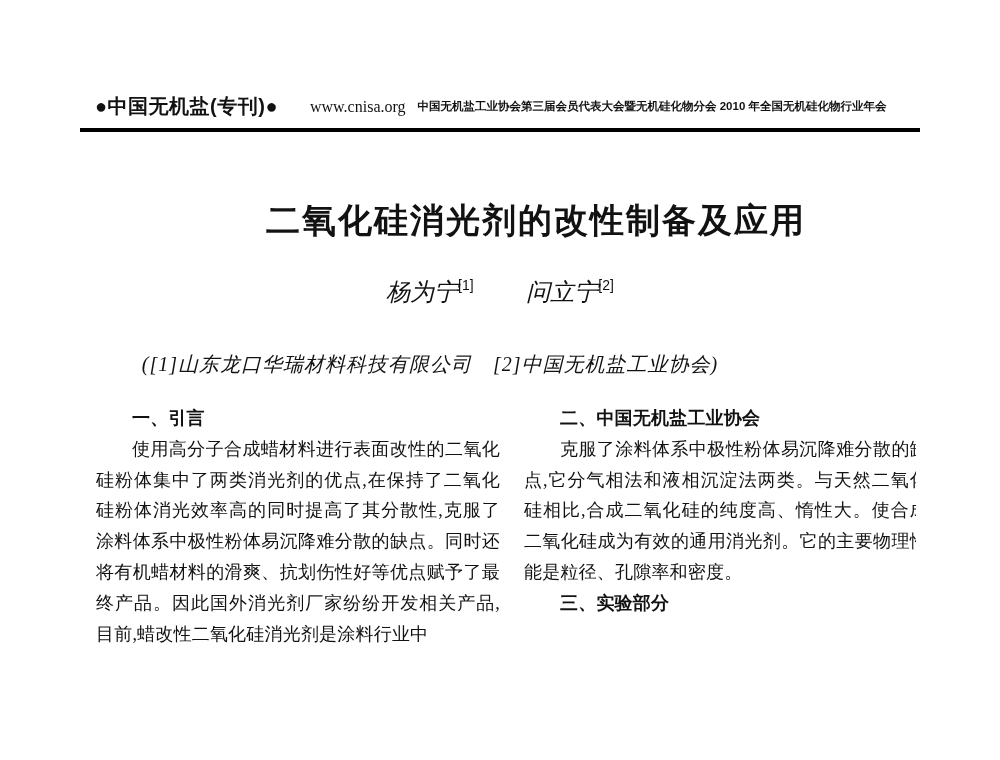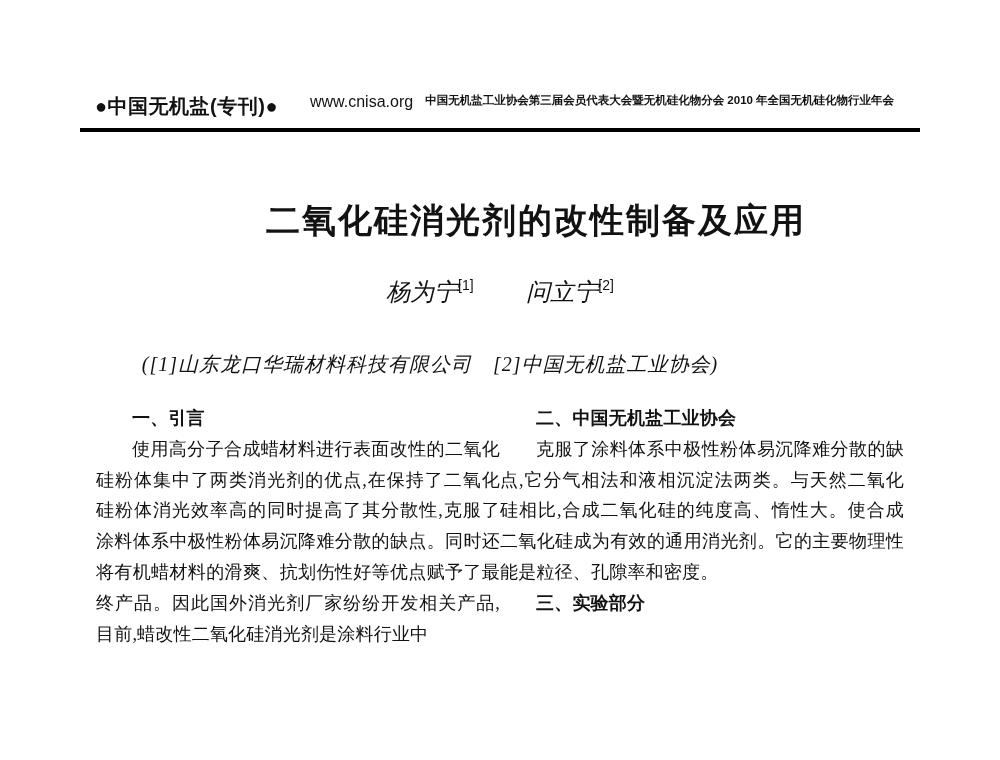--- a/index.html
+++ b/index.html
@@ -15,31 +15,31 @@
     color: #121212;
     font-family: "Liberation Serif", serif;
   }
   
   .running-head {
     position: absolute;
     left: 95px;
     top: 93px;
     width: 825px;
     display: flex;
-    align-items: flex-start;
+    align-items: center;
     white-space: nowrap;
   }
   .journal-name {
     font-family: "Liberation Sans", sans-serif;
     font-weight: bold;
     font-size: 20px;
     letter-spacing: 0.5px;
   }
   .journal-url {
-    font-family: Liberation Sans, sans-serif;
+    font-family: Liberation Serif, serif;
     font-size: 16px;
     margin-left: 32px;
   }
   .conference-line {
     font-family: "Liberation Sans", sans-serif;
     font-weight: bold;
     font-size: 11.5px;
     margin-left: 12px;
     letter-spacing: 0px;
   }
@@ -94,21 +94,21 @@
     letter-spacing: 1px;
   }
   
   .columns {
     position: absolute;
     left: 96px;
     top: 403px;
     width: 820px;
     height: 357px;
     display: flex;
-    gap: 0;
+    gap: 24px;
     overflow: hidden;
   }
   .col {
     width: 404px;
     flex: 0 0 404px;
   }
   .blk {
     margin: 0;
     font-size: 18px;
     line-height: 30.8px;

